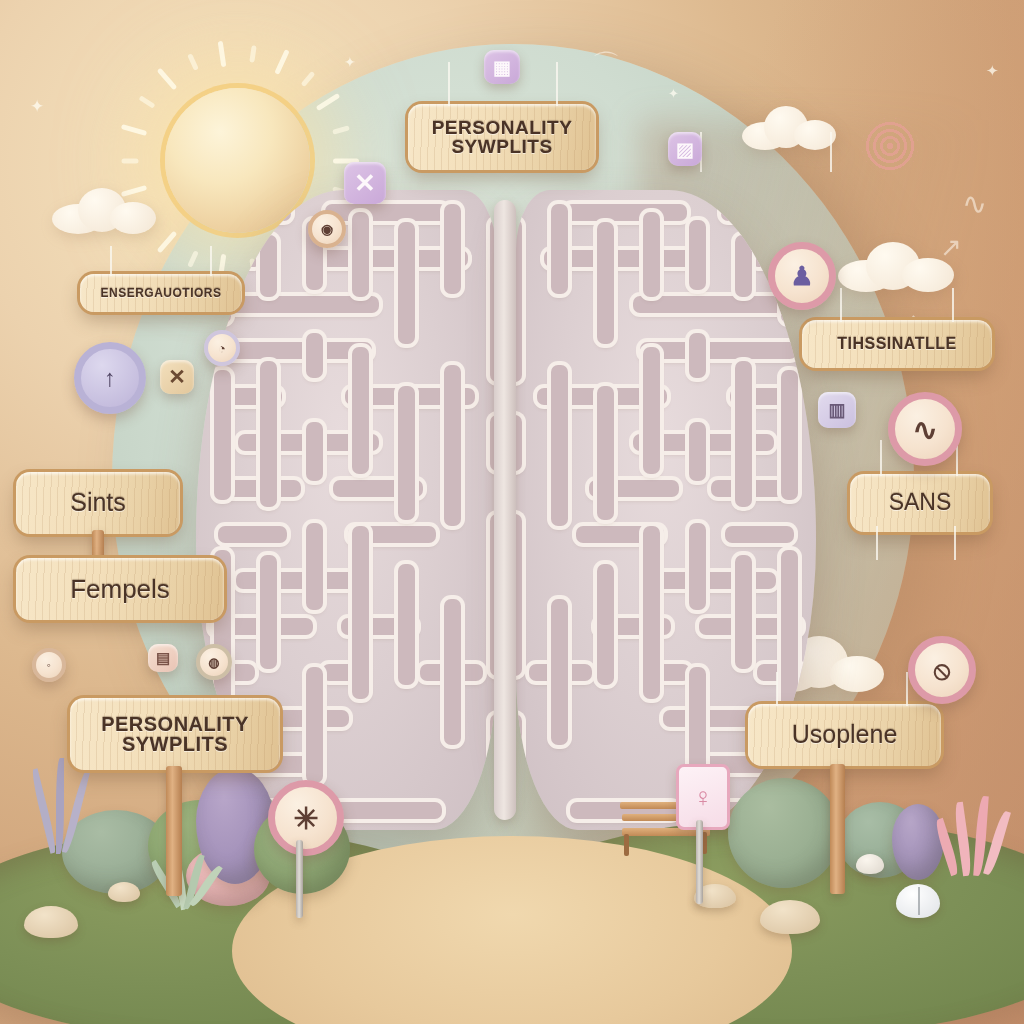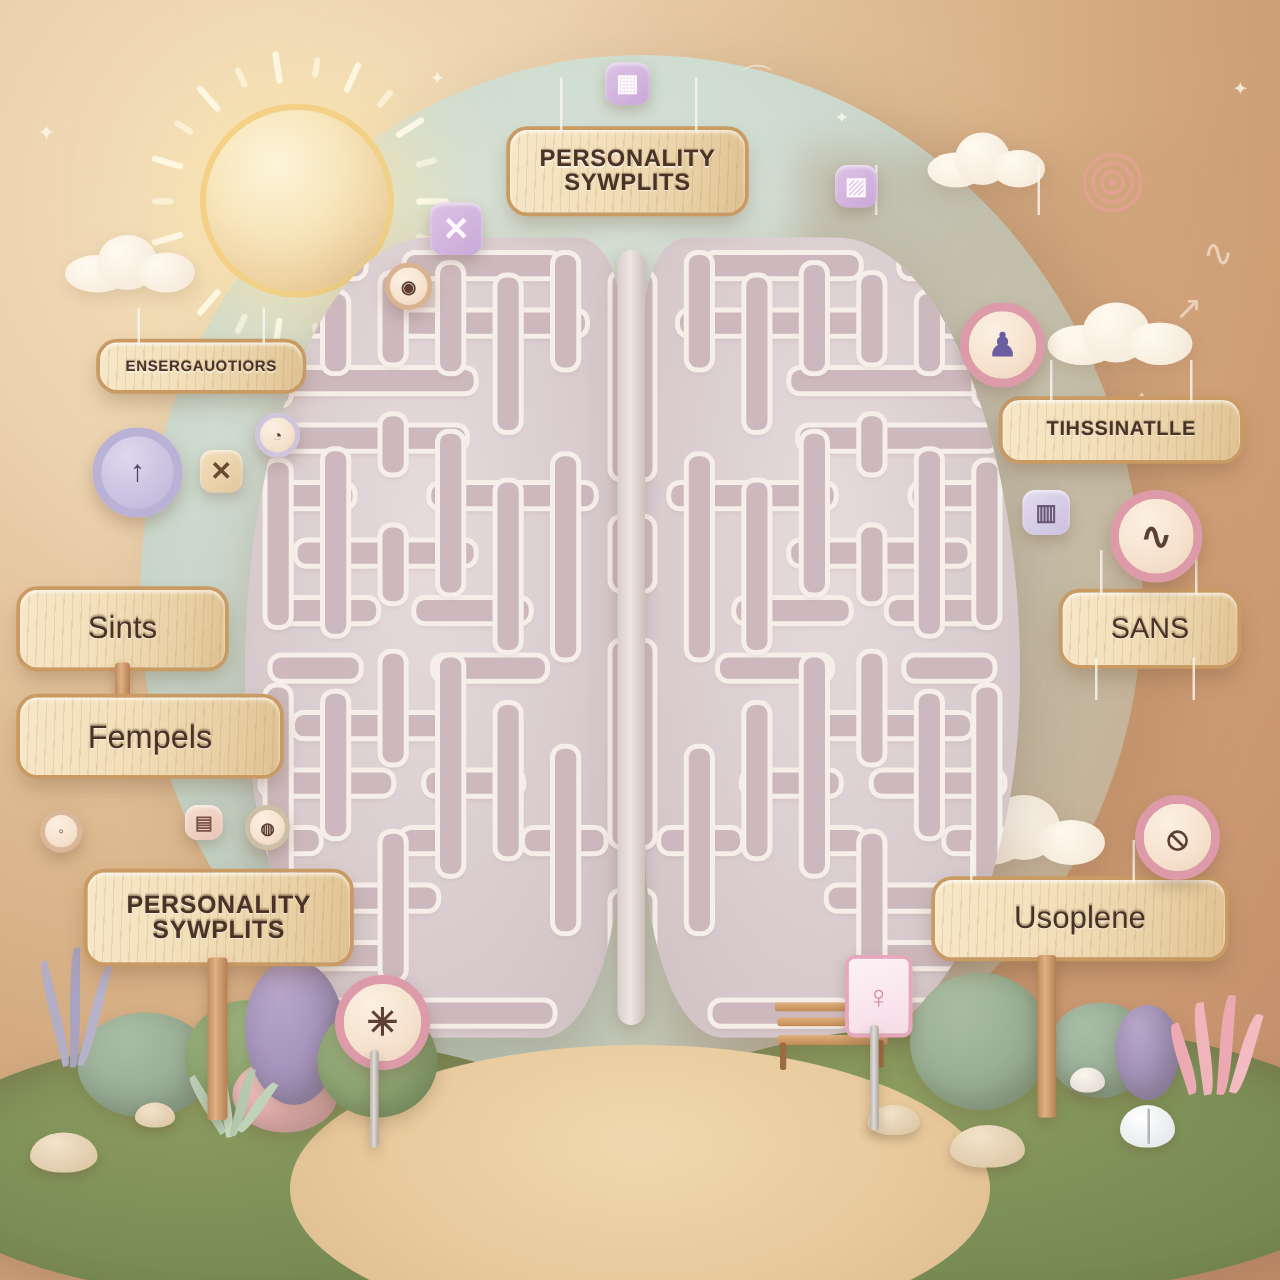--- a/index.html
+++ b/index.html
@@ -388,21 +388,21 @@
 
   <div class="sign" style="left:850px;top:474px;width:140px;height:58px;">
     <span class="txt" style="font-size:23px;font-variant:small-caps;">SANS</span>
   </div>
   <div class="hanger" style="left:880px;top:440px;height:36px;"></div>
   <div class="hanger" style="left:956px;top:440px;height:36px;"></div>
 
   <div class="hanger" style="left:876px;top:526px;height:34px;"></div>
   <div class="hanger" style="left:954px;top:526px;height:34px;"></div>
 
-  <div class="sign" style="left:748px;top:704px;width:232px;height:62px;">
+  <div class="sign" style="left:748px;top:704px;width:193px;height:62px;">
     <span class="txt" style="font-size:25px;">Usoplene</span>
   </div>
   <div class="post" style="left:830px;top:764px;width:15px;height:130px;"></div>
   <div class="hanger" style="left:776px;top:672px;height:34px;"></div>
   <div class="hanger" style="left:906px;top:672px;height:34px;"></div>
 
   <div class="sign" style="left:80px;top:274px;width:162px;height:38px;">
     <span class="txt" style="font-size:12px;font-weight:700;letter-spacing:.5px;">ENSERGAUOTIORS</span>
   </div>
   <div class="hanger" style="left:110px;top:246px;height:30px;"></div>

